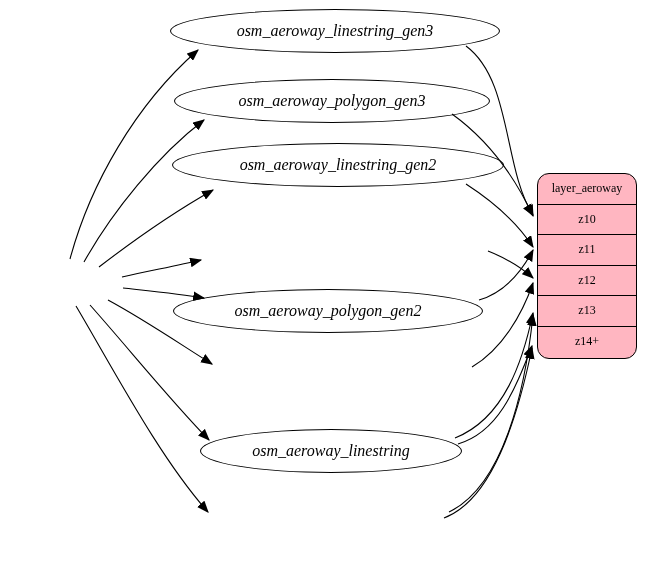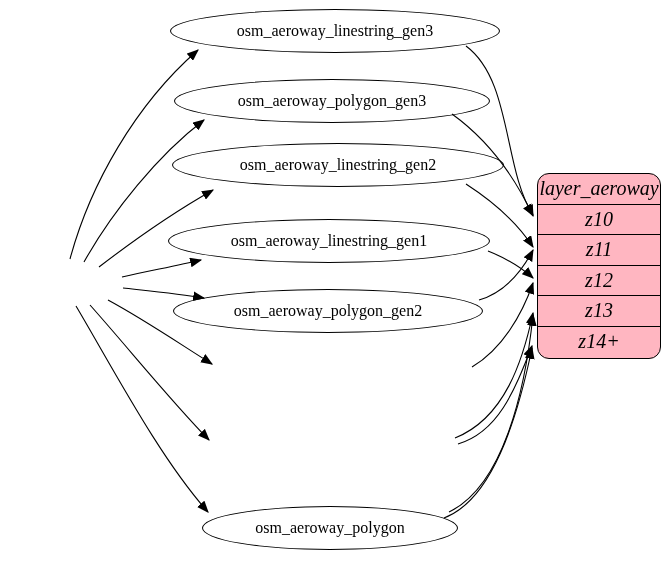--- a/index.html
+++ b/index.html
@@ -13,36 +13,36 @@
   .node{
     position:absolute;
     border:1px solid #000;
     border-radius:50%;
     background:#fff;
     display:flex;align-items:center;justify-content:center;
     font-size:16px;color:#000;
     white-space:nowrap;
     box-sizing:border-box;
     z-index:1;
+    font-style:italic;
   }
   #edges{
     position:absolute;left:0;top:0;width:670px;height:563px;
     z-index:2;pointer-events:none;
   }
   #edges path.edge{fill:none;stroke:#000;stroke-width:1.1;}
   .record{
     position:absolute;
-    left:537px;top:173px;width:124px;height:186px;
+    left:537px;top:173px;width:100px;height:186px;
     border:1.5px solid #000;
     border-radius:12px;
     overflow:hidden;
     box-sizing:border-box;
-    font-size:20px;color:#000;
+    font-size:12px;color:#000;
     z-index:1;
-    font-style:italic;
   }
   .record-row{
     height:30.5px;
     display:flex;align-items:center;justify-content:center;
     border-bottom:1px solid #000;
     box-sizing:border-box;
   }
   .record-row:last-child{border-bottom:none;}
 </style>
 </head>
@@ -56,33 +56,30 @@
   </div>
 
   <div class="node" style="left:174px;top:79px;width:316px;height:44px;">
     <span>osm_aeroway_polygon_gen3</span>
   </div>
 
   <div class="node" style="left:172px;top:143px;width:332px;height:44px;">
     <span>osm_aeroway_linestring_gen2</span>
   </div>
 
-  <div class="node" style="left:168px;top:219px;width:322px;height:44px;">
-    <span>osm_aeroway_linestring_gen1</span>
-  </div>
 
   <div class="node" style="left:173px;top:289px;width:310px;height:44px;text-align:center;">
     <span>osm_aeroway_polygon_gen2</span>
   </div>
 
 
+  <div class="node" style="left:200px;top:429px;width:262px;height:44px;">
+    <span>osm_aeroway_linestring</span>
+  </div>
 
-  <div class="node" style="left:202px;top:506px;width:256px;height:44px;">
-    <span>osm_aeroway_polygon</span>
-  </div>
 
   <div class="record" style="background: rgb(255, 182, 193); border-color: rgb(0, 0, 0);">
     <div class="record-row">layer_aeroway</div>
     <div class="record-row">z10</div>
     <div class="record-row">z11</div>
     <div class="record-row">z12</div>
     <div class="record-row">z13</div>
     <div class="record-row">z14+</div>
   </div>
 

